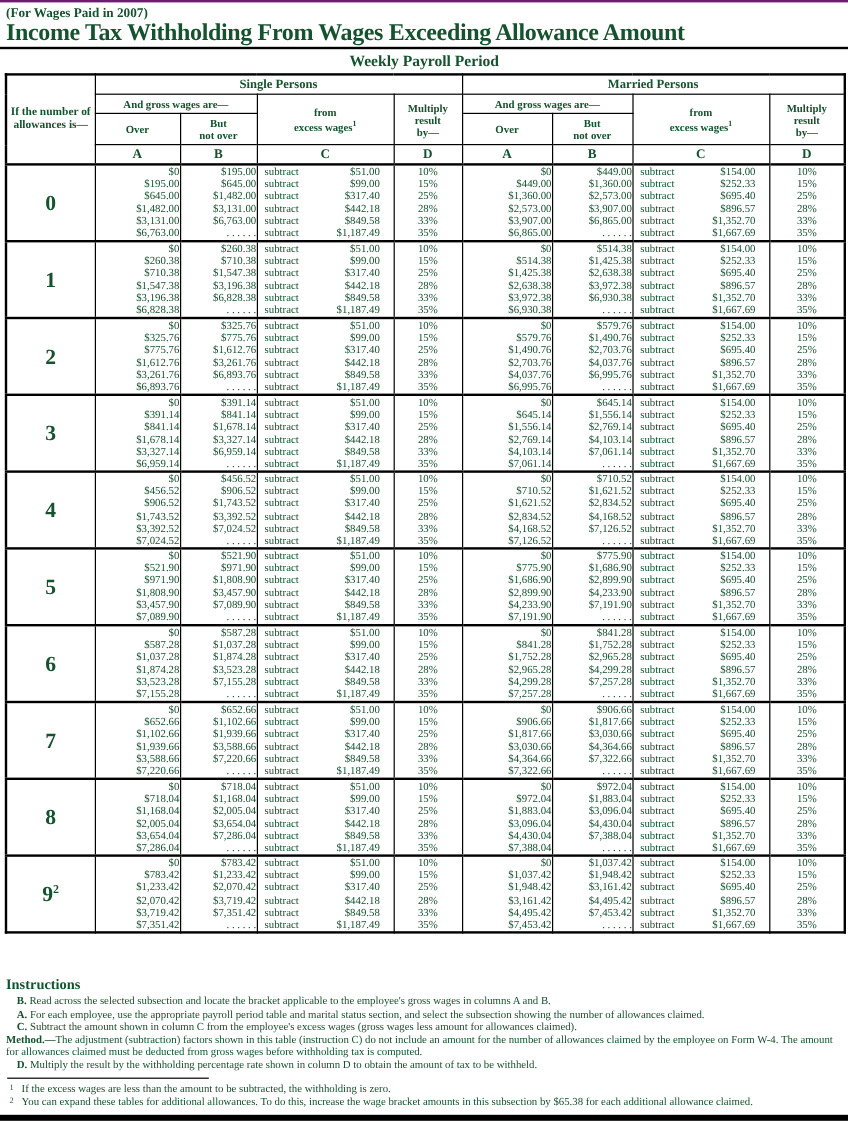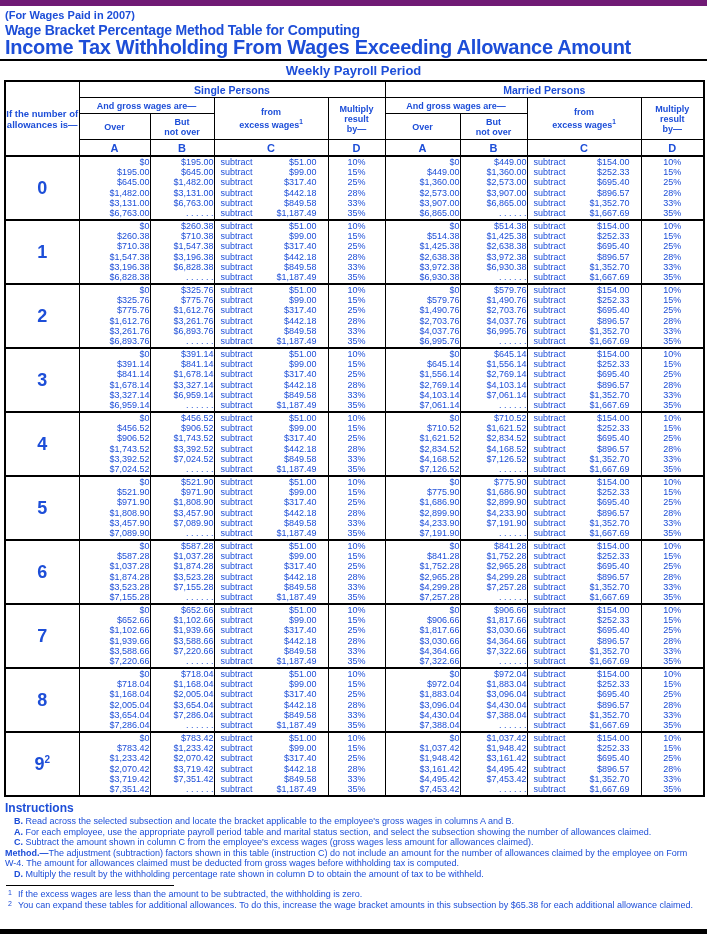--- a/index.html
+++ b/index.html
@@ -1,19 +1,19 @@
 <!DOCTYPE html>
 <html><head>
 <meta charset="utf-8">
 <style>
   html,body { margin:0; padding:0; background:#e8e8e8; }
   .page {
-    width:707px; height:935px; position:relative; background:#fff; color:#1d4ed8;
-    font-family:Liberation Sans, sans-serif; overflow:hidden;
-    border-top:6px solid #701a75; box-sizing:border-box;
+    width:707px; height:935px; position:relative; background:#fff; color:#14532d;
+    font-family:Liberation Serif, serif; overflow:hidden;
+    border-top:2px solid #701a75; box-sizing:border-box;
   }
   .hdr { padding:3px 6px 0 5px; }
   .t1 { font-size:11px; font-weight:700; line-height:13px; }
   .t2 { font-size:14px; font-weight:700; line-height:16px; letter-spacing:-0.2px; }
   .t3 { font-size:20px; font-weight:700; line-height:18px; letter-spacing:-0.3px; }
   .rule { height:2px; background:#000; margin-top:3px; }
   .period { text-align:center; font-size:13px; font-weight:700; padding:2px 0 2px 0; }
 
   table.wb { border-collapse:collapse; table-layout:fixed; width:699px; margin-left:4px; border:2px solid #000; }
   .wb th, .wb td { border:1px solid #000; padding:0; }
@@ -27,37 +27,36 @@
 
   .wb tbody td { height:62px; vertical-align:top; border-top:2px solid #000; }
   .allow-num { text-align:center; vertical-align:middle !important; font-size:18px; font-weight:700; }
   .allow-num sup { font-size:10px; }
   .ln { font-size:9px; line-height:10.2px; white-space:nowrap; }
   .money { text-align:right; padding:2px 9px 0 0; }
   .subcol { padding-top:2px; }
   .subcol .ln { display:flex; justify-content:space-between; padding:0 11px 0 6px; }
   .ratecol { text-align:center; padding-top:2px; }
 
-  .ins-wrap { padding:3px 6px 0 5px; }
+  .ins-wrap { padding:3px 6px 0 5px;margin-top:31px; }
   .ins-h { font-size:12px; font-weight:700; margin:1px 0 1px 0; }
   .ins-p { font-size:9px; line-height:10.6px; margin:0; }
   .ins-p.indent { text-indent:9px; }
   .fnrule { width:168px; border-top:1px solid #000; margin:5px 0 3px 1px; }
   .fn { font-size:9px; line-height:10.6px; position:relative; padding-left:13px; margin:0 0 1px 0; }
   .fn sup { position:absolute; left:3px; top:-1px; font-size:7px; }
   .bottom-bar { position:absolute; left:0; right:0; bottom:1px; height:5px; background:#000; }
 </style>
 </head>
 <body>
 
 <div class="page">
 
   <div class="hdr">
     <div class="t1">(For Wages Paid in 2007)</div>
-    <div class="t2">Wage Bracket Percentage Method Table for Computing</div>
     <div class="t3">Income Tax Withholding From Wages Exceeding Allowance Amount</div>
   </div>
   <div class="rule"></div>
   <div class="period">Weekly Payroll Period</div>
 
   <table class="wb">
     <colgroup>
       <col style="width:74px">
         <col style="width:71px">
         <col style="width:64px">

